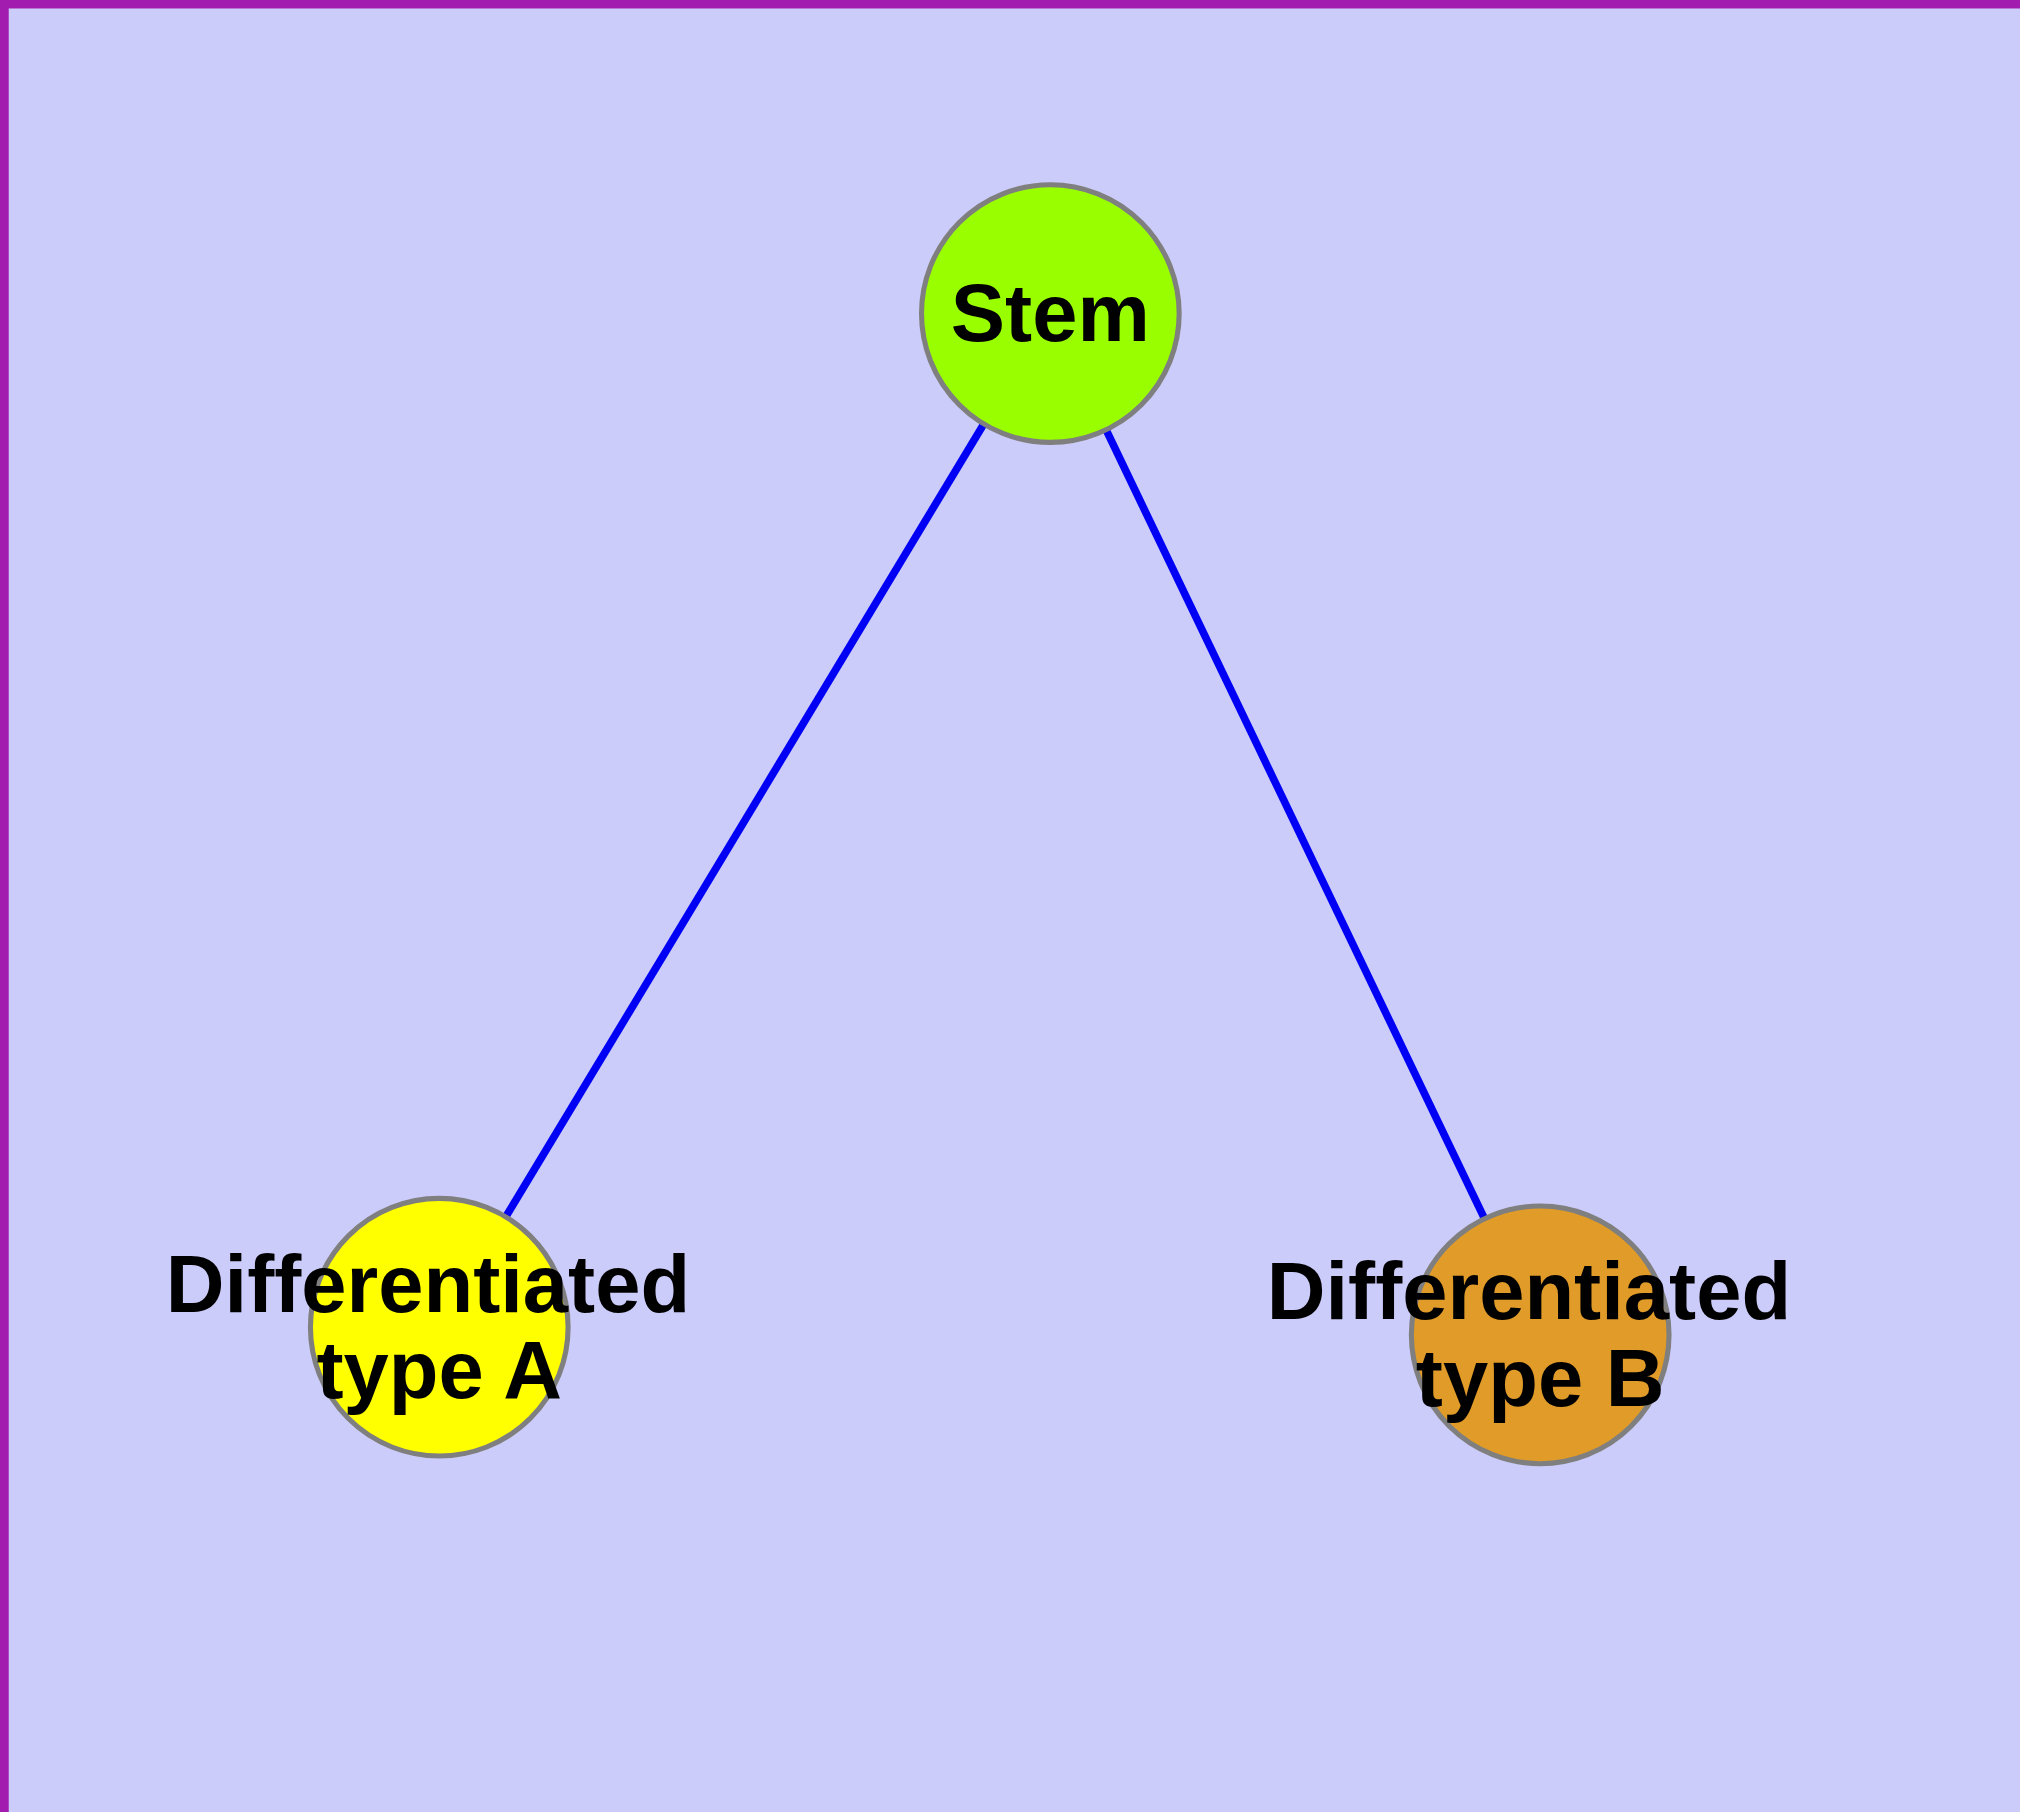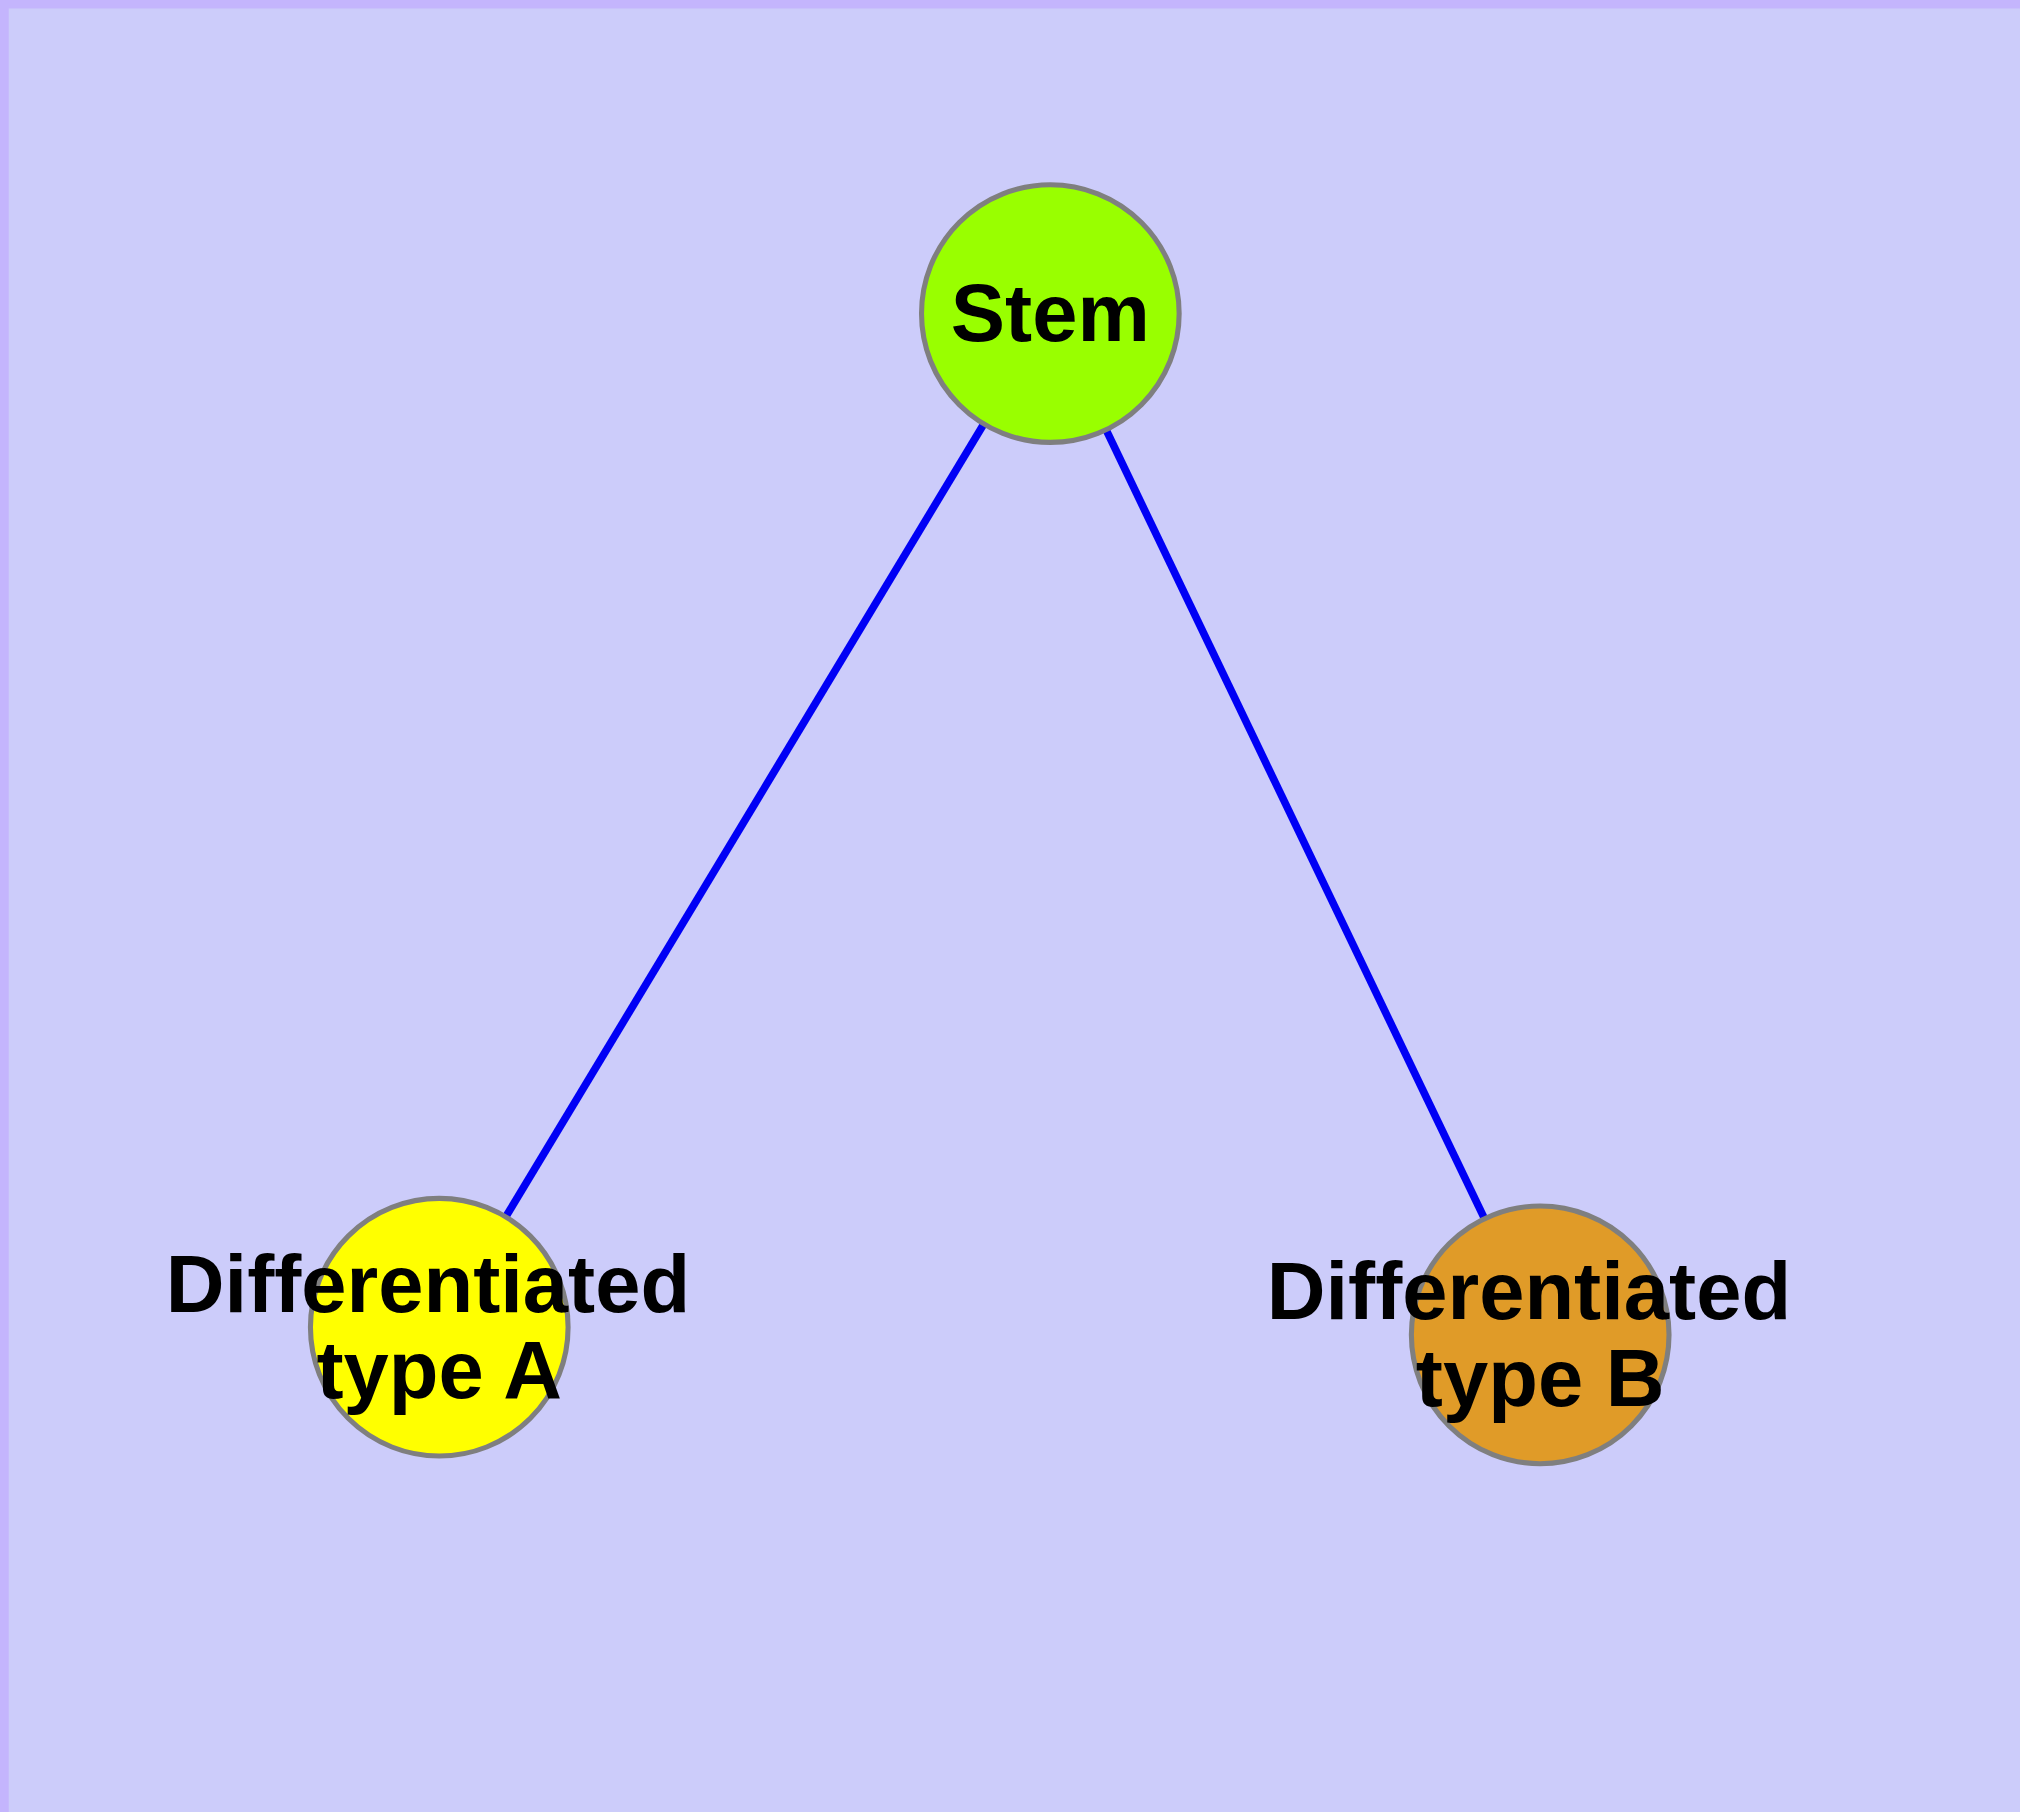--- a/index.html
+++ b/index.html
@@ -11,21 +11,21 @@
   body {
     width: 2021px;
     height: 1812px;
     overflow: hidden;
     font-family: "Liberation Sans", sans-serif;
   }
   #canvas-root {
     position: relative;
     width: 2021px;
     height: 1812px;
-    background: #c4b5fd;
+    background: #a21caf;
   }
   #graph-svg {
     position: absolute;
     top: 0;
     left: 0;
     width: 2021px;
     height: 1812px;
     display: block;
   }
   .node-label {

